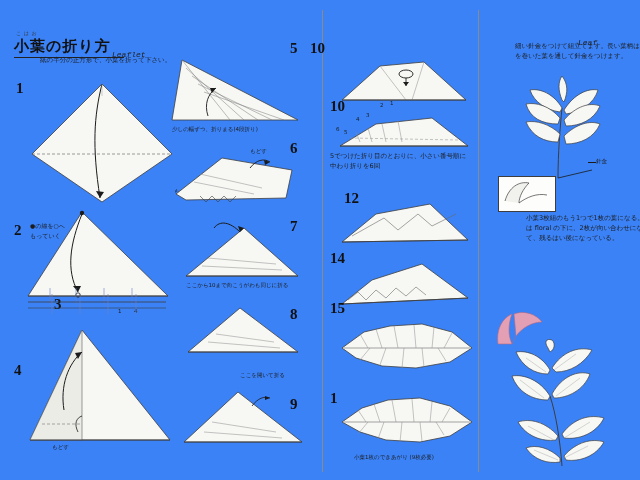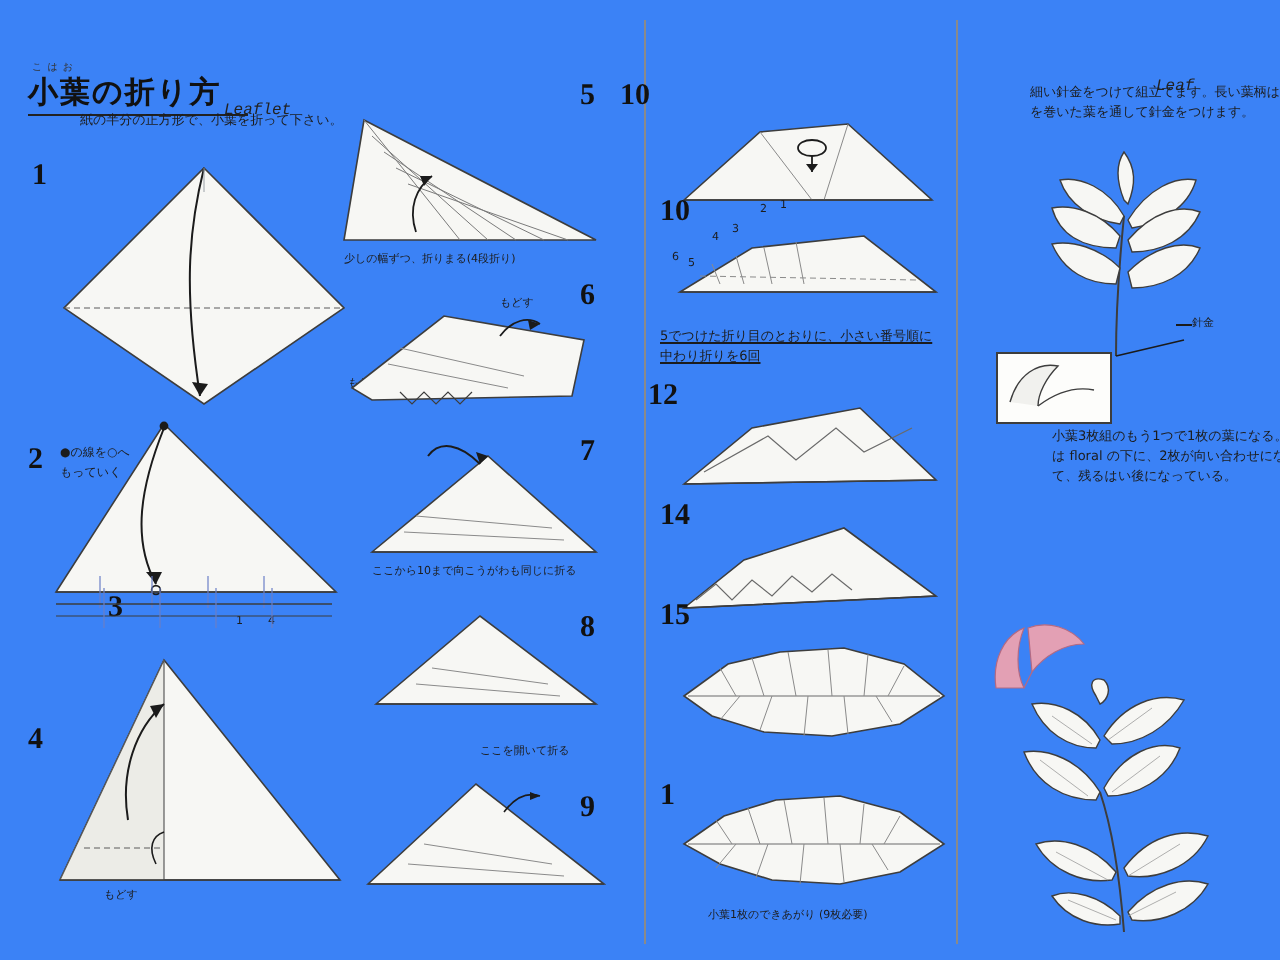--- a/index.html
+++ b/index.html
@@ -245,23 +245,23 @@
     <svg width="138" height="48" viewBox="0 0 138 48">
       <polygon points="4,38 40,16 96,10 132,38" fill="#f7f7f4" stroke="#3d3d3d" stroke-width="0.8"></polygon>
       <line x1="14" y1="30" x2="122" y2="32" stroke="#8a8a8a" stroke-width="0.5" stroke-dasharray="3,2"></line>
       <line x1="20" y1="24" x2="24" y2="34" stroke="#8a8a8a" stroke-width="0.5"></line>
       <line x1="32" y1="20" x2="36" y2="34" stroke="#8a8a8a" stroke-width="0.5"></line>
       <line x1="46" y1="16" x2="50" y2="34" stroke="#8a8a8a" stroke-width="0.5"></line>
       <line x1="62" y1="13" x2="66" y2="34" stroke="#8a8a8a" stroke-width="0.5"></line>
       <line x1="4" y1="38" x2="132" y2="38" stroke="#3d3d3d" stroke-width="0.8"></line>
     </svg>
   </div>
-  <div class="abs note" style="left:330px; top:164px; width:140px;text-decoration:underline;">5でつけた折り目のとおりに、小さい番号順に中わり折りを6回</div>
-
-  <div class="abs stepnum" style="left:324px; top:190px;">12</div>
+  <div class="abs note" style="left:330px; top:152px; width:140px;">5でつけた折り目のとおりに、小さい番号順に中わり折りを6回</div>
+
+  <div class="abs stepnum" style="left:344px; top:190px;">12</div>
   <div class="fig" style="left:338px; top:196px;">
     <svg width="136" height="54" viewBox="0 0 136 54">
       <polygon points="4,46 38,18 92,8 130,44" fill="#f7f7f4" stroke="#3d3d3d" stroke-width="0.8"></polygon>
       <path d="M14,40 L46,22 L60,34 L80,18 L94,30 L118,18" fill="none" stroke="#6a6a6a" stroke-width="0.6"></path>
       <line x1="4" y1="46" x2="130" y2="44" stroke="#3d3d3d" stroke-width="0.8"></line>
     </svg>
   </div>
 
   <div class="abs stepnum" style="left:330px; top:250px;">14</div>
   <div class="fig" style="left:338px; top:256px;">

